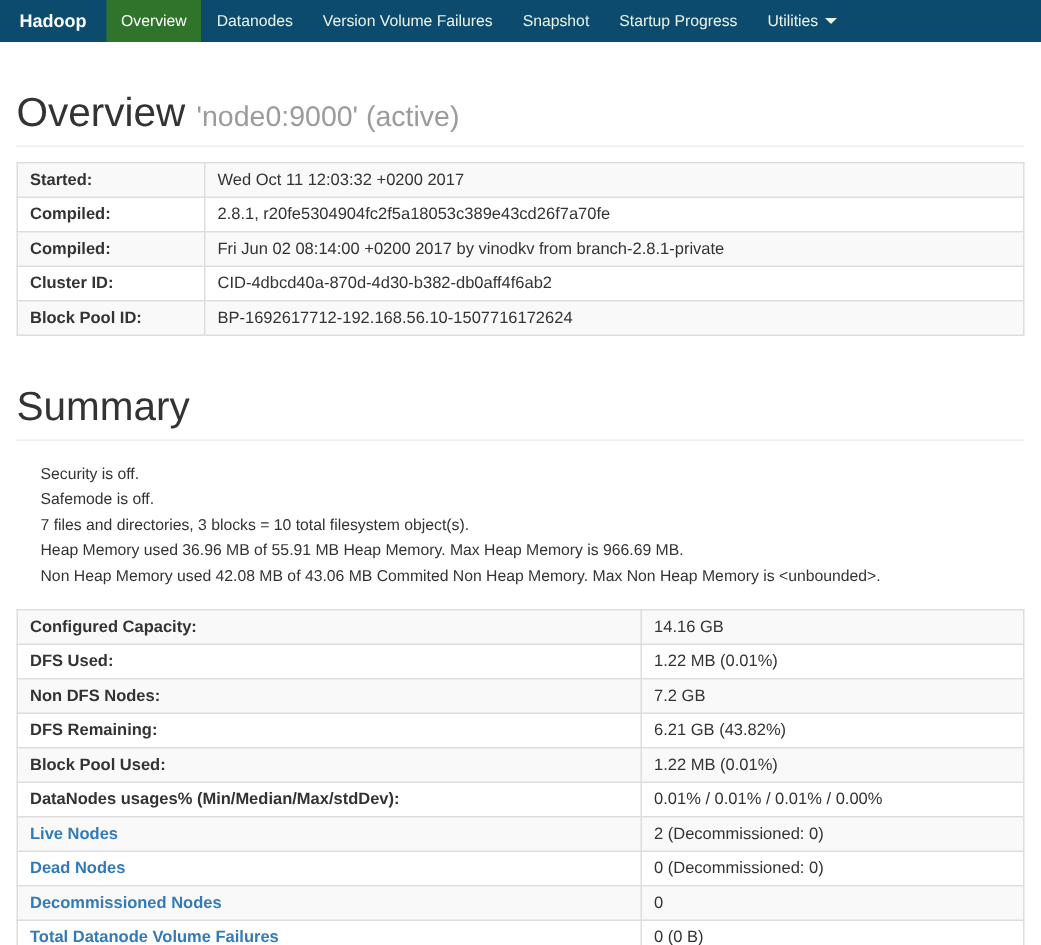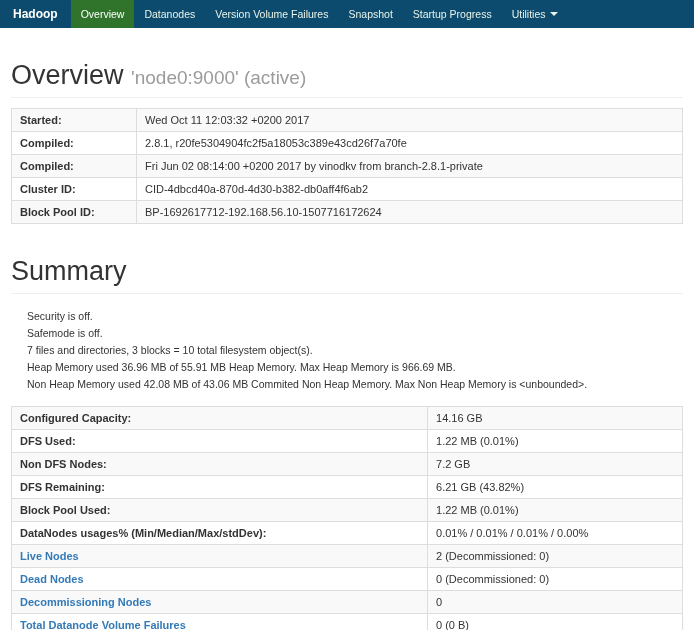--- a/index.html
+++ b/index.html
@@ -122,21 +122,21 @@
         </tr>
         <tr>
           <th><a class="row-link" href="#">Live Nodes</a></th>
           <td>2 (Decommissioned: 0)</td>
         </tr>
         <tr>
           <th><a class="row-link" href="#">Dead Nodes</a></th>
           <td>0 (Decommissioned: 0)</td>
         </tr>
         <tr>
-          <th><a class="row-link" href="#">Decommissioning Nodes</a></th>
+          <th><a class="row-link" href="#">Decommissioned Nodes</a></th>
           <td>0</td>
         </tr>
         <tr>
           <th><a class="row-link" href="#">Total Datanode Volume Failures</a></th>
           <td>0 (0 B)</td>
         </tr>
       </tbody>
   </table>
 
 </div>

